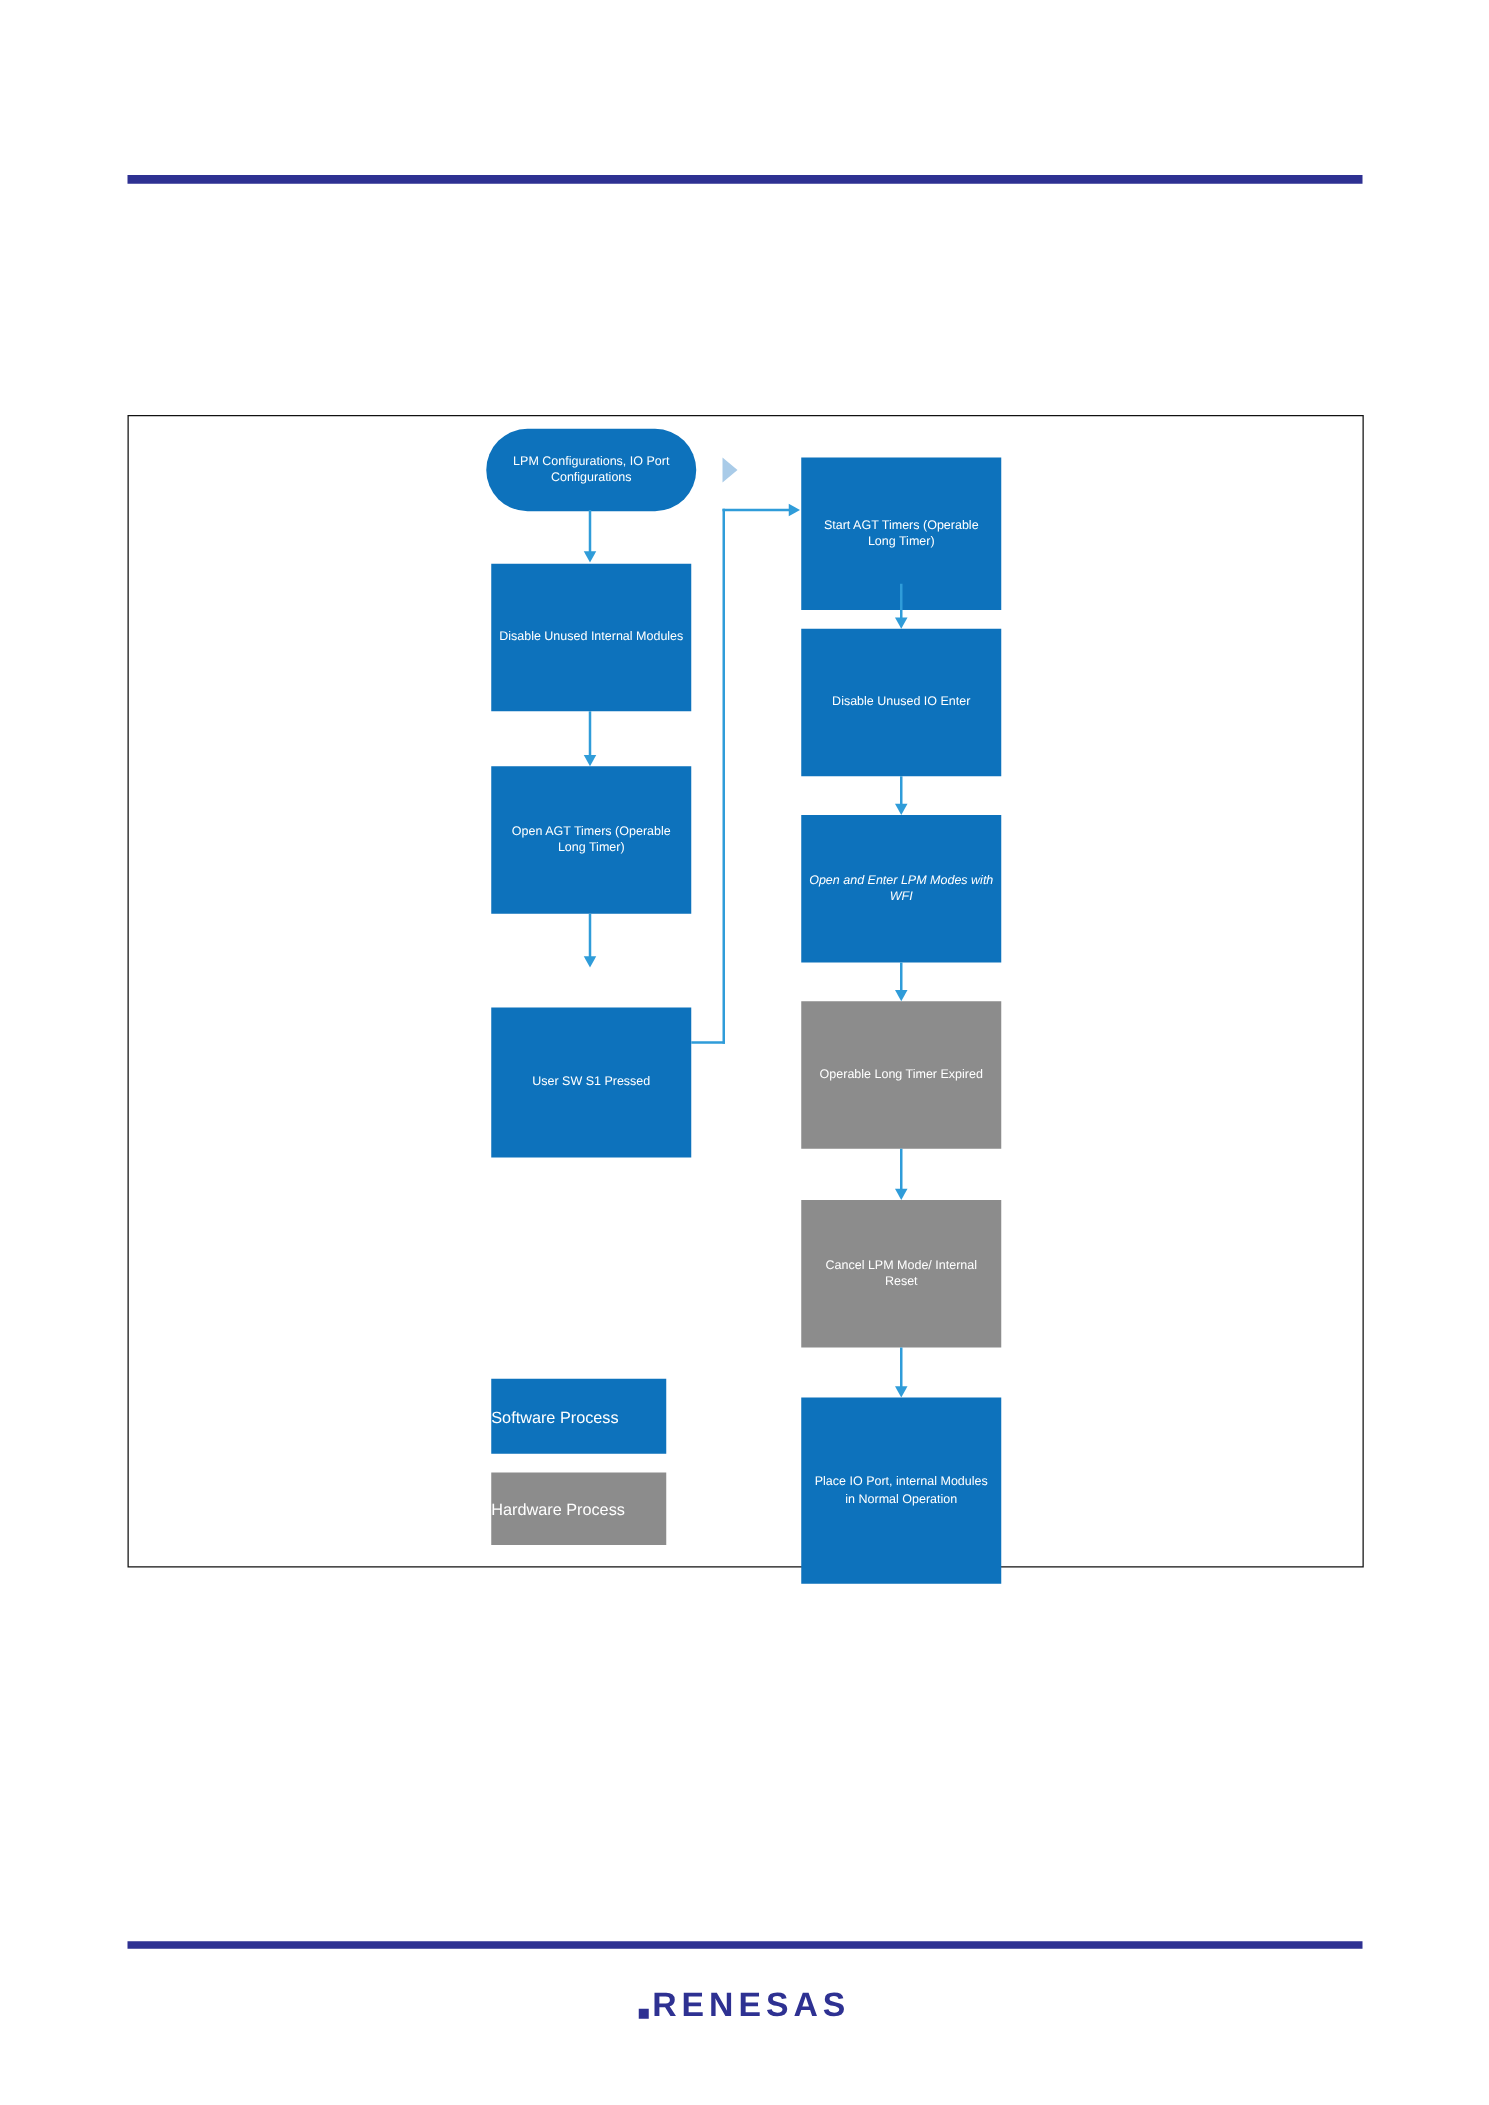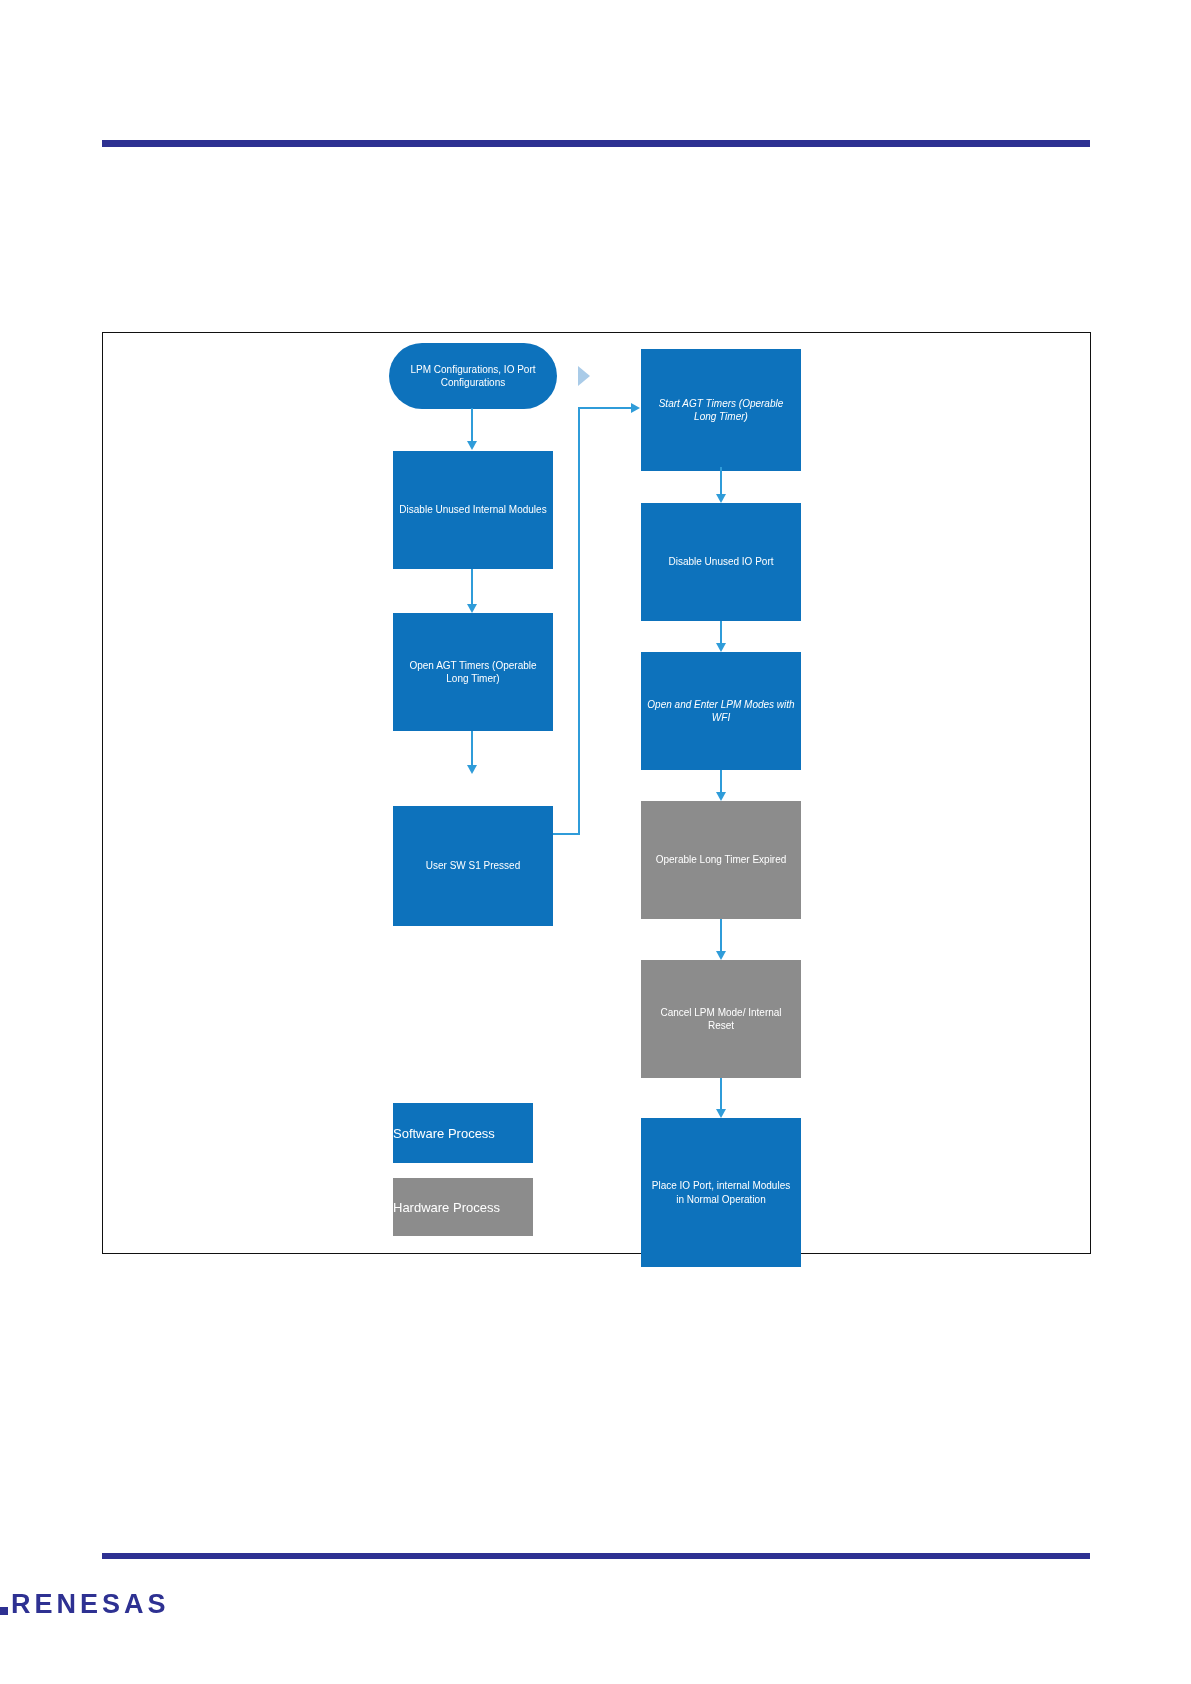--- a/index.html
+++ b/index.html
@@ -56,21 +56,21 @@
     border-top:10px solid transparent;border-bottom:10px solid transparent;
     border-left:12px solid var(--marker);
   }
   .legend-box{
     position:absolute;left:393px;width:140px;
     display:flex;align-items:center;justify-content:flex-start;
     color:#ffffff;font-size:13px;text-align:center;
   }
   .logo{
     position:absolute;left:0;right:0;top:1582px;height:36px;
-    display:flex;align-items:flex-end;
+    display:flex;align-items:flex-end;justify-content:center;
     color:var(--accent);
   }
   .logo-square{
     width:8px;height:8px;background:var(--accent);
     margin-right:3px;margin-bottom:3px;
   }
   .logo-text{
     font-weight:bold;font-size:27px;letter-spacing:4px;line-height:1;
     font-family:"Liberation Sans", sans-serif;
   }
@@ -93,25 +93,25 @@
   <div class="node blue colL" style="top:451px;height:118px;">
     <span>Disable Unused Internal Modules</span>
   </div>
   <div class="node blue colL" style="top:613px;height:118px;">
     <span>Open AGT Timers (Operable Long Timer)</span>
   </div>
   <div class="node blue colL" style="top:806px;height:120px;">
     <span>User SW S1 Pressed</span>
   </div>
 
-  <div class="node blue colR" style="top:349px;height:122px;font-style:italic;">
+  <div class="node blue colR" style="top:366px;height:122px;">
     <span>Start AGT Timers (Operable Long Timer)</span>
   </div>
   <div class="node blue colR" style="top:503px;height:118px;">
-    <span>Disable Unused IO Port</span>
+    <span>Disable Unused IO Enter</span>
   </div>
   <div class="node blue colR" style="top:652px;height:118px;font-style:italic;">
     <span>Open and Enter LPM Modes with WFI</span>
   </div>
   <div class="node gray colR" style="top:801px;height:118px;">
     <span>Operable Long Timer Expired</span>
   </div>
   <div class="node gray colR" style="top:960px;height:118px;align-items:center;">
     <span>Cancel LPM Mode/ Internal Reset</span>
   </div>

